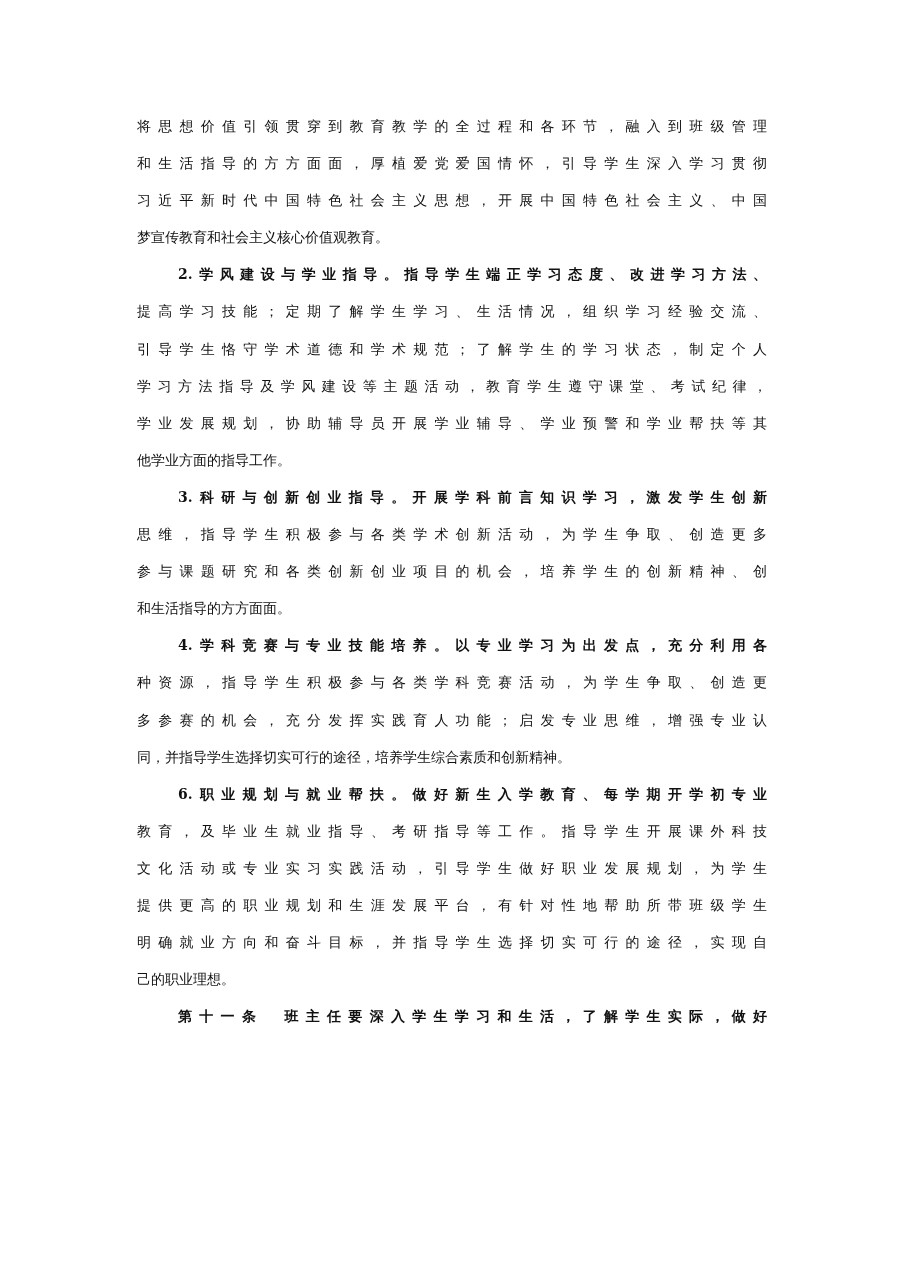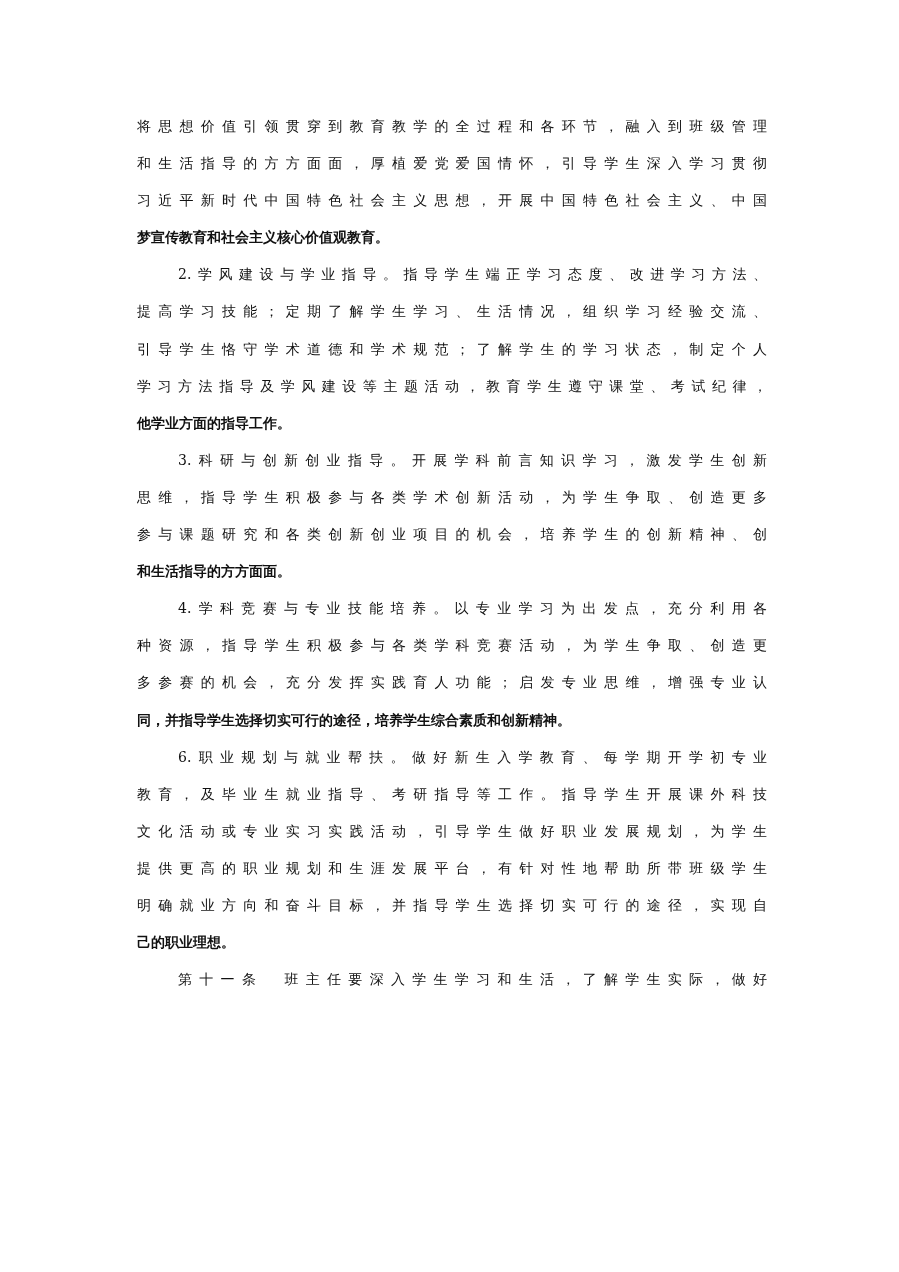--- a/index.html
+++ b/index.html
@@ -9,36 +9,37 @@
     font-family: "DejaVu Serif", "Liberation Serif", serif;
     font-size: 14px;
     line-height: 37.1px;
     height: 37.1px;
     color: #111111;
     white-space: nowrap;
     text-align: justify;
     text-align-last: justify;
     letter-spacing: 0px;
   }
-  .line.last { text-align-last: left; font-weight: bold; }
-  .line.indent { padding-left: 41px; }
+  .line.last { text-align-last: left; }
+  .line.indent { padding-left: 41px; font-weight: bold; }
 </style>
 </head>
 <body>
 
 <div class="page">
   <div class="line">将思想价值引领贯穿到教育教学的全过程和各环节，融入到班级管理</div>
   <div class="line">和生活指导的方方面面，厚植爱党爱国情怀，引导学生深入学习贯彻</div>
   <div class="line">习近平新时代中国特色社会主义思想，开展中国特色社会主义、中国</div>
   <div class="line last">梦宣传教育和社会主义核心价值观教育。</div>
 
   <div class="line indent">2.学风建设与学业指导。指导学生端正学习态度、改进学习方法、</div>
   <div class="line">提高学习技能；定期了解学生学习、生活情况，组织学习经验交流、</div>
   <div class="line">引导学生恪守学术道德和学术规范；了解学生的学习状态，制定个人</div>
   <div class="line">学习方法指导及学风建设等主题活动，教育学生遵守课堂、考试纪律，</div>
+  <div class="line">学业发展规划，协助辅导员开展学业辅导、学业预警和学业帮扶等其</div>
   <div class="line last">他学业方面的指导工作。</div>
 
   <div class="line indent">3.科研与创新创业指导。开展学科前言知识学习，激发学生创新</div>
   <div class="line">思维，指导学生积极参与各类学术创新活动，为学生争取、创造更多</div>
   <div class="line">参与课题研究和各类创新创业项目的机会，培养学生的创新精神、创</div>
   <div class="line last">和生活指导的方方面面。</div>
 
   <div class="line indent">4.学科竞赛与专业技能培养。以专业学习为出发点，充分利用各</div>
   <div class="line">种资源，指导学生积极参与各类学科竞赛活动，为学生争取、创造更</div>
   <div class="line">多参赛的机会，充分发挥实践育人功能；启发专业思维，增强专业认</div>

